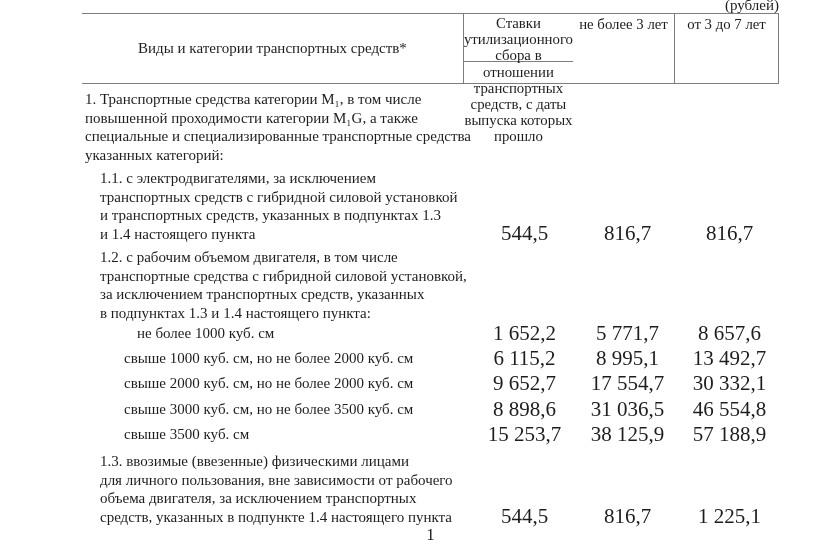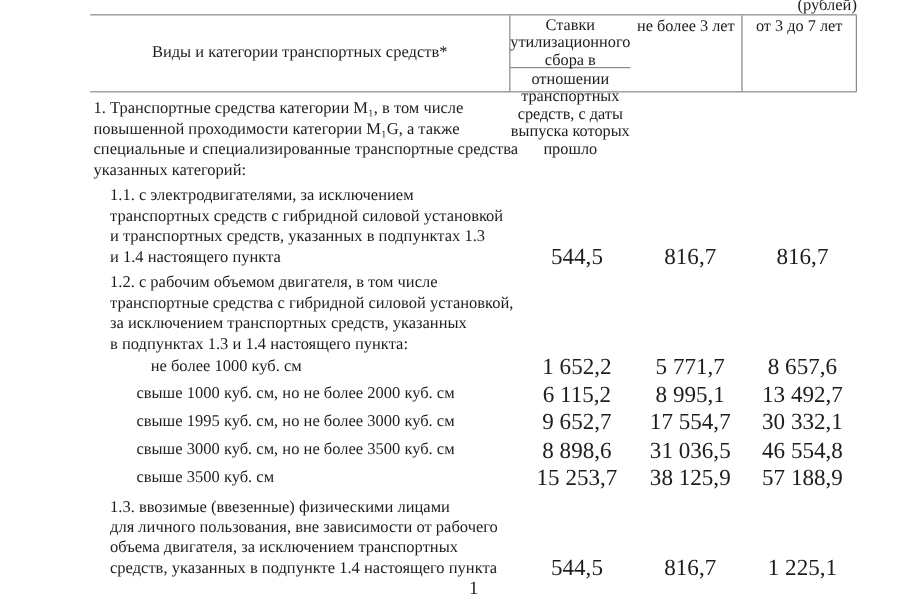--- a/index.html
+++ b/index.html
@@ -141,21 +141,21 @@
     <div class="val c3">8 657,6</div>
   </div>
 
   <div class="para" style="left:124px; top:349px;">свыше 1000 куб. см, но не более 2000 куб. см</div>
   <div class="valrow" style="top:349px;">
     <div class="val c1">6 115,2</div>
     <div class="val c2">8 995,1</div>
     <div class="val c3">13 492,7</div>
   </div>
 
-  <div class="para" style="left:124px; top:374px;">свыше 1995 куб. см, но не более 3000 куб. см</div>
+  <div class="para" style="left:124px; top:374px;">свыше 2000 куб. см, но не более 2000 куб. см</div>
   <div class="valrow" style="top:374px;">
     <div class="val c1">9 652,7</div>
     <div class="val c2">17 554,7</div>
     <div class="val c3">30 332,1</div>
   </div>
 
   <div class="para" style="left:124px; top:400px;">свыше 3000 куб. см, но не более 3500 куб. см</div>
   <div class="valrow" style="top:400px;">
     <div class="val c1">8 898,6</div>
     <div class="val c2">31 036,5</div>

